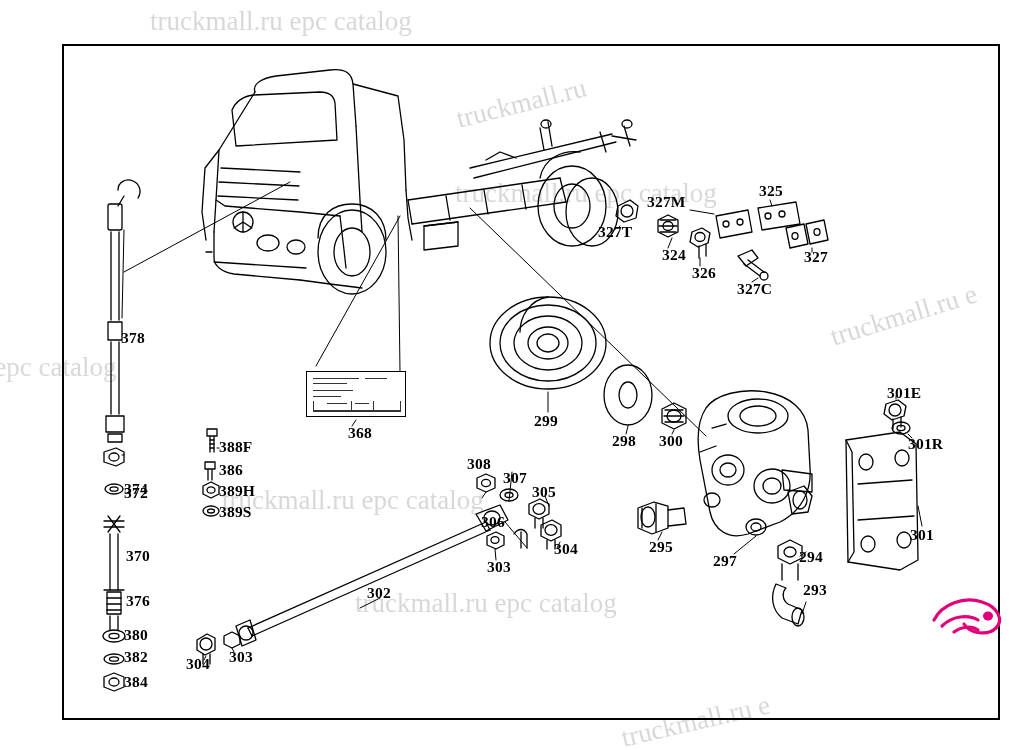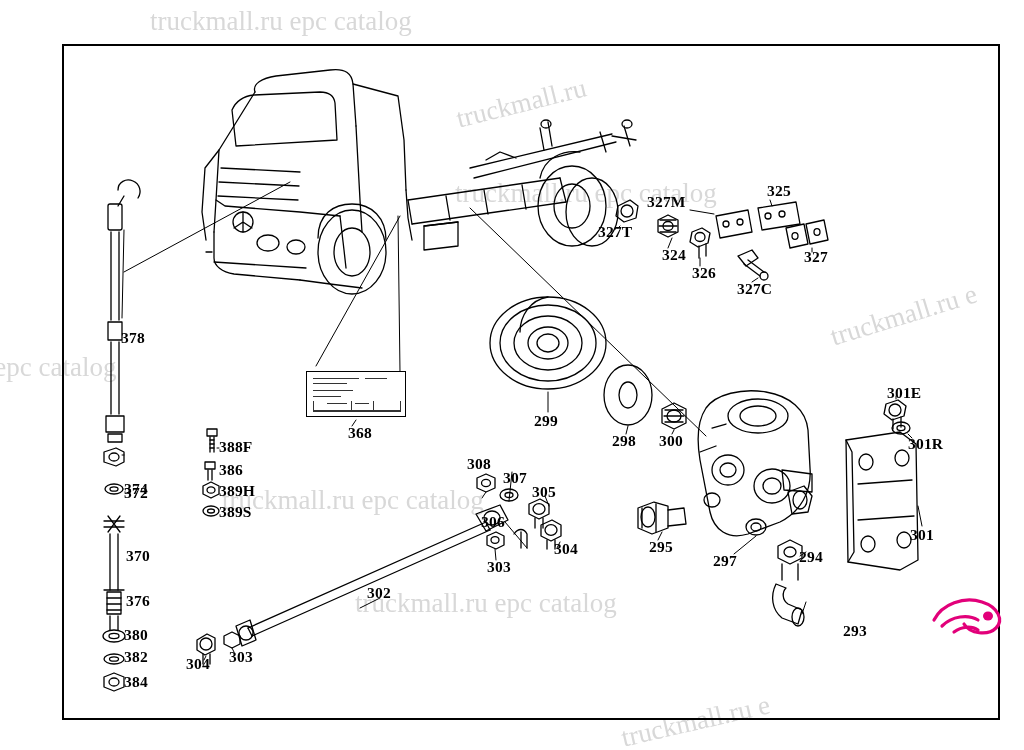--- a/index.html
+++ b/index.html
@@ -414,31 +414,31 @@
   <div class="label" style="left:503px; top:469px;text-align:center;">307</div>
   <div class="label" style="left:532px; top:483px;">305</div>
   <div class="label" style="left:554px; top:540px;">304</div>
 
   <div class="label" style="left:534px; top:412px;">299</div>
   <div class="label" style="left:612px; top:432px;">298</div>
   <div class="label" style="left:659px; top:432px;">300</div>
   <div class="label" style="left:649px; top:538px;">295</div>
   <div class="label" style="left:713px; top:552px;">297</div>
   <div class="label" style="left:799px; top:548px;">294</div>
-  <div class="label" style="left:803px; top:622px;margin-left:40px;">293</div>
+  <div class="label" style="left:803px; top:581px;">293</div>
   <div class="label" style="left:910px; top:526px;">301</div>
   <div class="label" style="left:887px; top:384px;">301E</div>
   <div class="label" style="left:908px; top:435px;">301R</div>
 
   <div class="label" style="left:598px; top:223px;">327T</div>
   <div class="label" style="left:662px; top:246px;">324</div>
   <div class="label" style="left:692px; top:264px;">326</div>
   <div class="label" style="left:647px; top:193px;">327M</div>
   <div class="label" style="left:737px; top:280px;">327C</div>
-  <div class="label" style="left:759px; top:182px;margin-left:8px;">325</div>
+  <div class="label" style="left:759px; top:182px;">325</div>
   <div class="label" style="left:804px; top:248px;">327</div>
 
   <svg class="brandmark" viewBox="0 0 168 66">
     <g fill="none" stroke="#e2007a" stroke-width="3.2" stroke-linecap="round">
       <path d="M92 46 C100 30 122 22 140 28 C156 33 162 46 154 54 C146 62 128 60 122 50"></path>
       <path d="M100 52 C110 42 126 40 136 46"></path>
       <path d="M112 58 C120 52 130 52 136 56"></path>
       <ellipse cx="146" cy="42" rx="5" ry="4.5" fill="#e2007a" stroke="none"></ellipse>
     </g>
   </svg>

